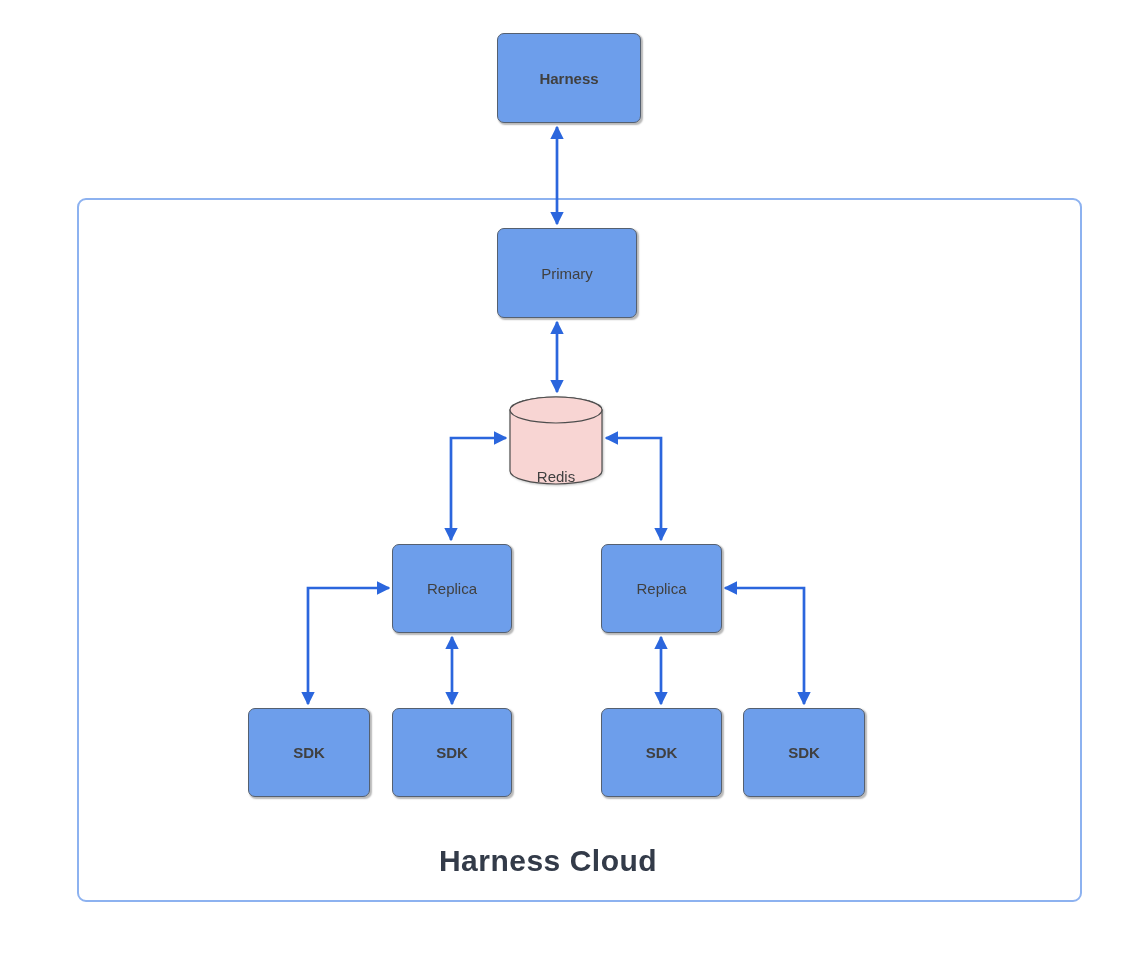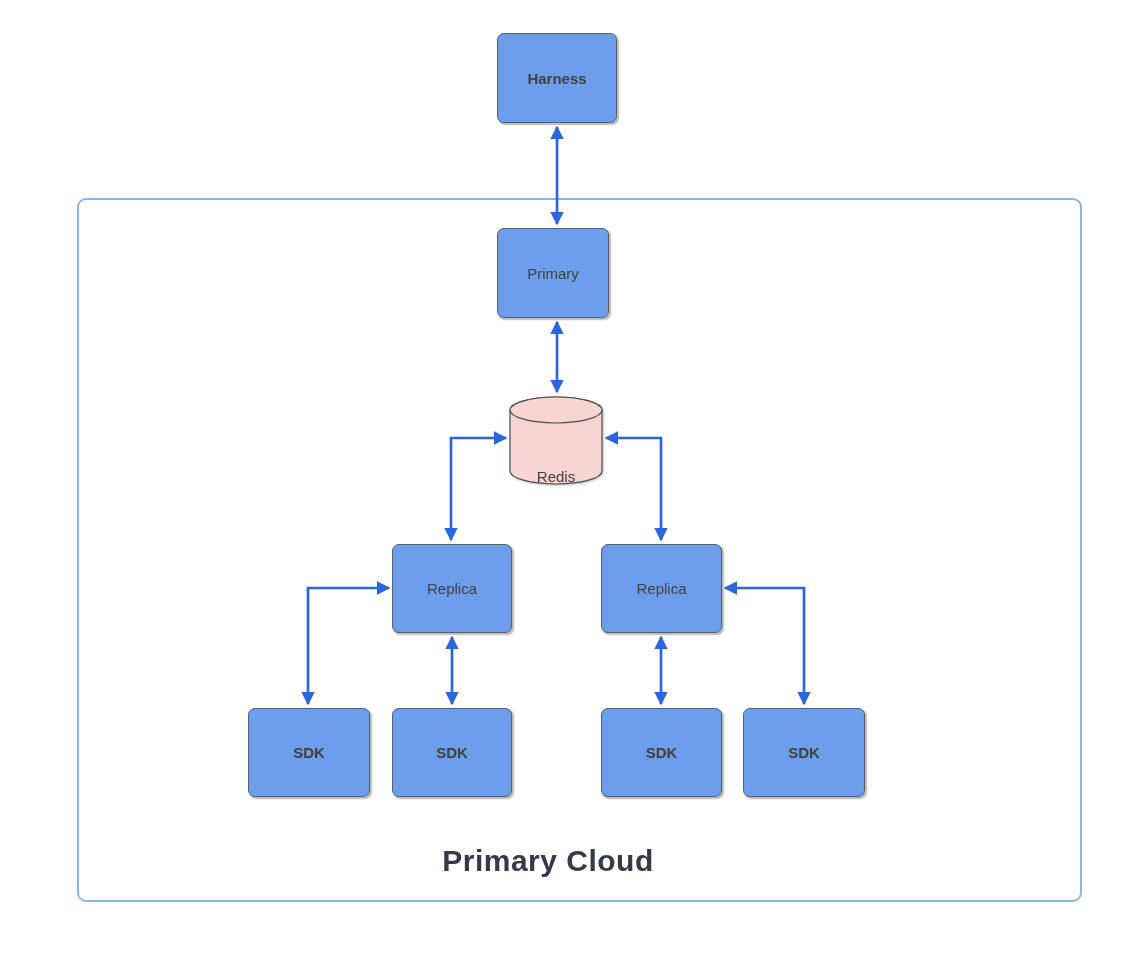--- a/index.html
+++ b/index.html
@@ -88,25 +88,25 @@
     <path class="edge" d="M557 127 L557 224" marker-start="url(#arrow)" marker-end="url(#arrow)"></path>
     <path class="edge" d="M557 322 L557 392" marker-start="url(#arrow)" marker-end="url(#arrow)"></path>
     <path class="edge" d="M506 438 L451 438 L451 540" marker-start="url(#arrow)" marker-end="url(#arrow)"></path>
     <path class="edge" d="M606 438 L661 438 L661 540" marker-start="url(#arrow)" marker-end="url(#arrow)"></path>
     <path class="edge" d="M389 588 L308 588 L308 704" marker-start="url(#arrow)" marker-end="url(#arrow)"></path>
     <path class="edge" d="M452 637 L452 704" marker-start="url(#arrow)" marker-end="url(#arrow)"></path>
     <path class="edge" d="M661 637 L661 704" marker-start="url(#arrow)" marker-end="url(#arrow)"></path>
     <path class="edge" d="M725 588 L804 588 L804 704" marker-start="url(#arrow)" marker-end="url(#arrow)"></path>
   </svg>
 
-  <div class="node" style="left:497px; top:33px; width:120px; height:90px;align-items:center;">
+  <div class="node" style="left:497px; top:33px; width:144px; height:90px;align-items:center;">
     <span class="node-label bold">Harness</span>
   </div>
 
-  <div class="node" style="left:497px; top:228px; width:112px; height:90px;">
+  <div class="node" style="left:497px; top:228px; width:140px; height:90px;">
     <span class="node-label">Primary</span>
   </div>
 
   <div class="node cylinder" style="left:509px; top:396px; width:94px; height:89px;">
     <svg width="94" height="89" viewBox="0 0 94 89">
       <path d="M1 14 A46 13 0 0 1 93 14 L93 75 A46 13 0 0 1 1 75 Z" fill="var(--redis-fill, #F8D5D3)" stroke="var(--redis-stroke, #4D4D4D)" stroke-width="1.2"></path>
       <ellipse cx="47" cy="14" rx="46" ry="13" fill="var(--redis-fill, #F8D5D3)" stroke="var(--redis-stroke, #4D4D4D)" stroke-width="1.2"></ellipse>
     </svg>
     <span class="node-label">Redis</span>
   </div>
@@ -128,15 +128,15 @@
   </div>
 
   <div class="node" style="left:601px; top:708px; width:121px; height:89px;">
     <span class="node-label bold">SDK</span>
   </div>
 
   <div class="node" style="left:743px; top:708px; width:122px; height:89px;">
     <span class="node-label bold">SDK</span>
   </div>
 
-  <div class="group-label">Primary Cloud</div>
+  <div class="group-label">Harness Cloud</div>
 
 </div>
 
 </body></html>

